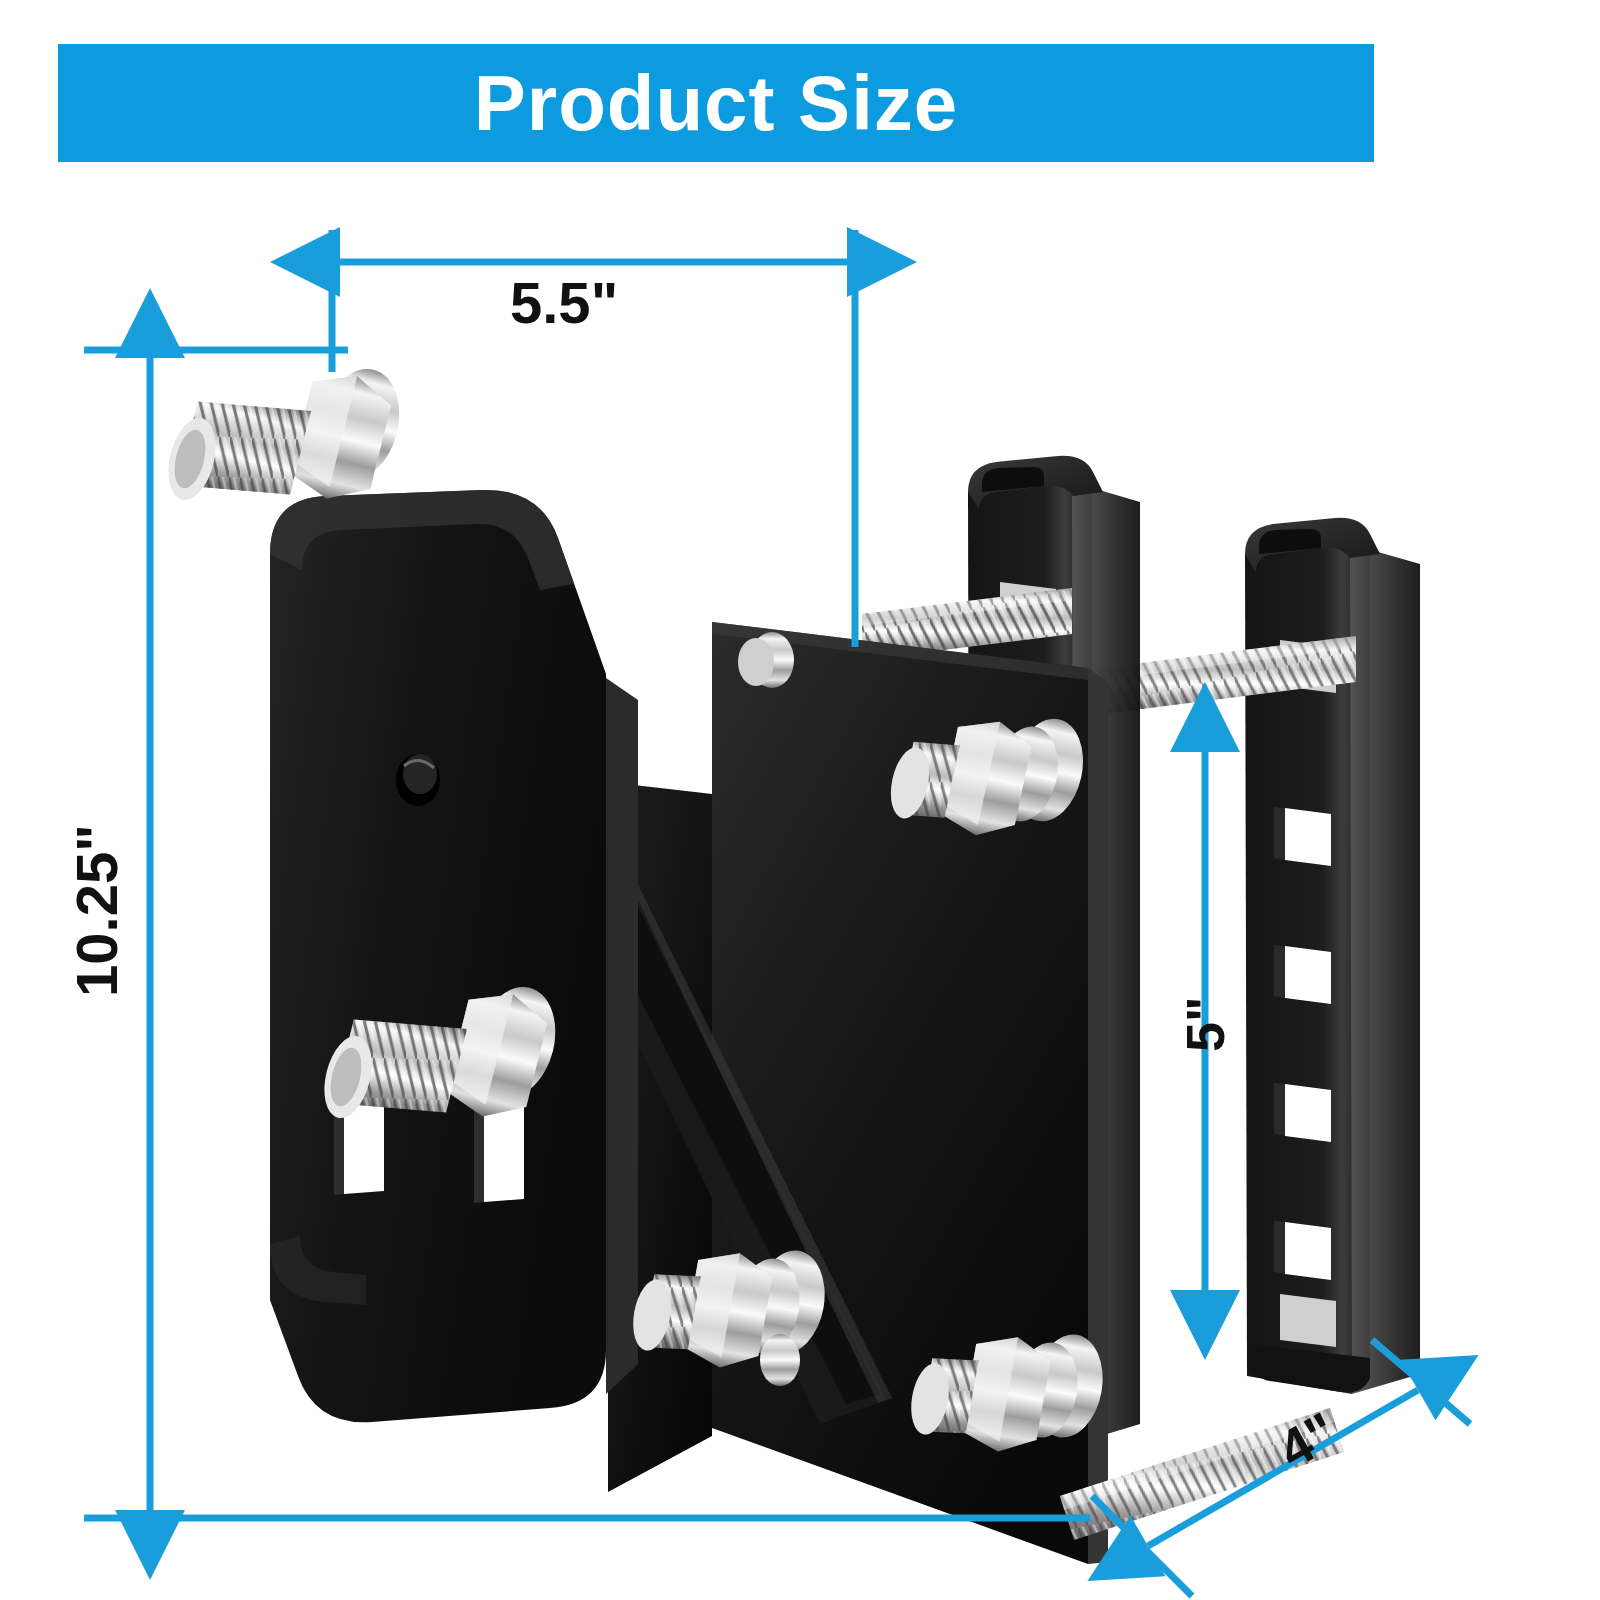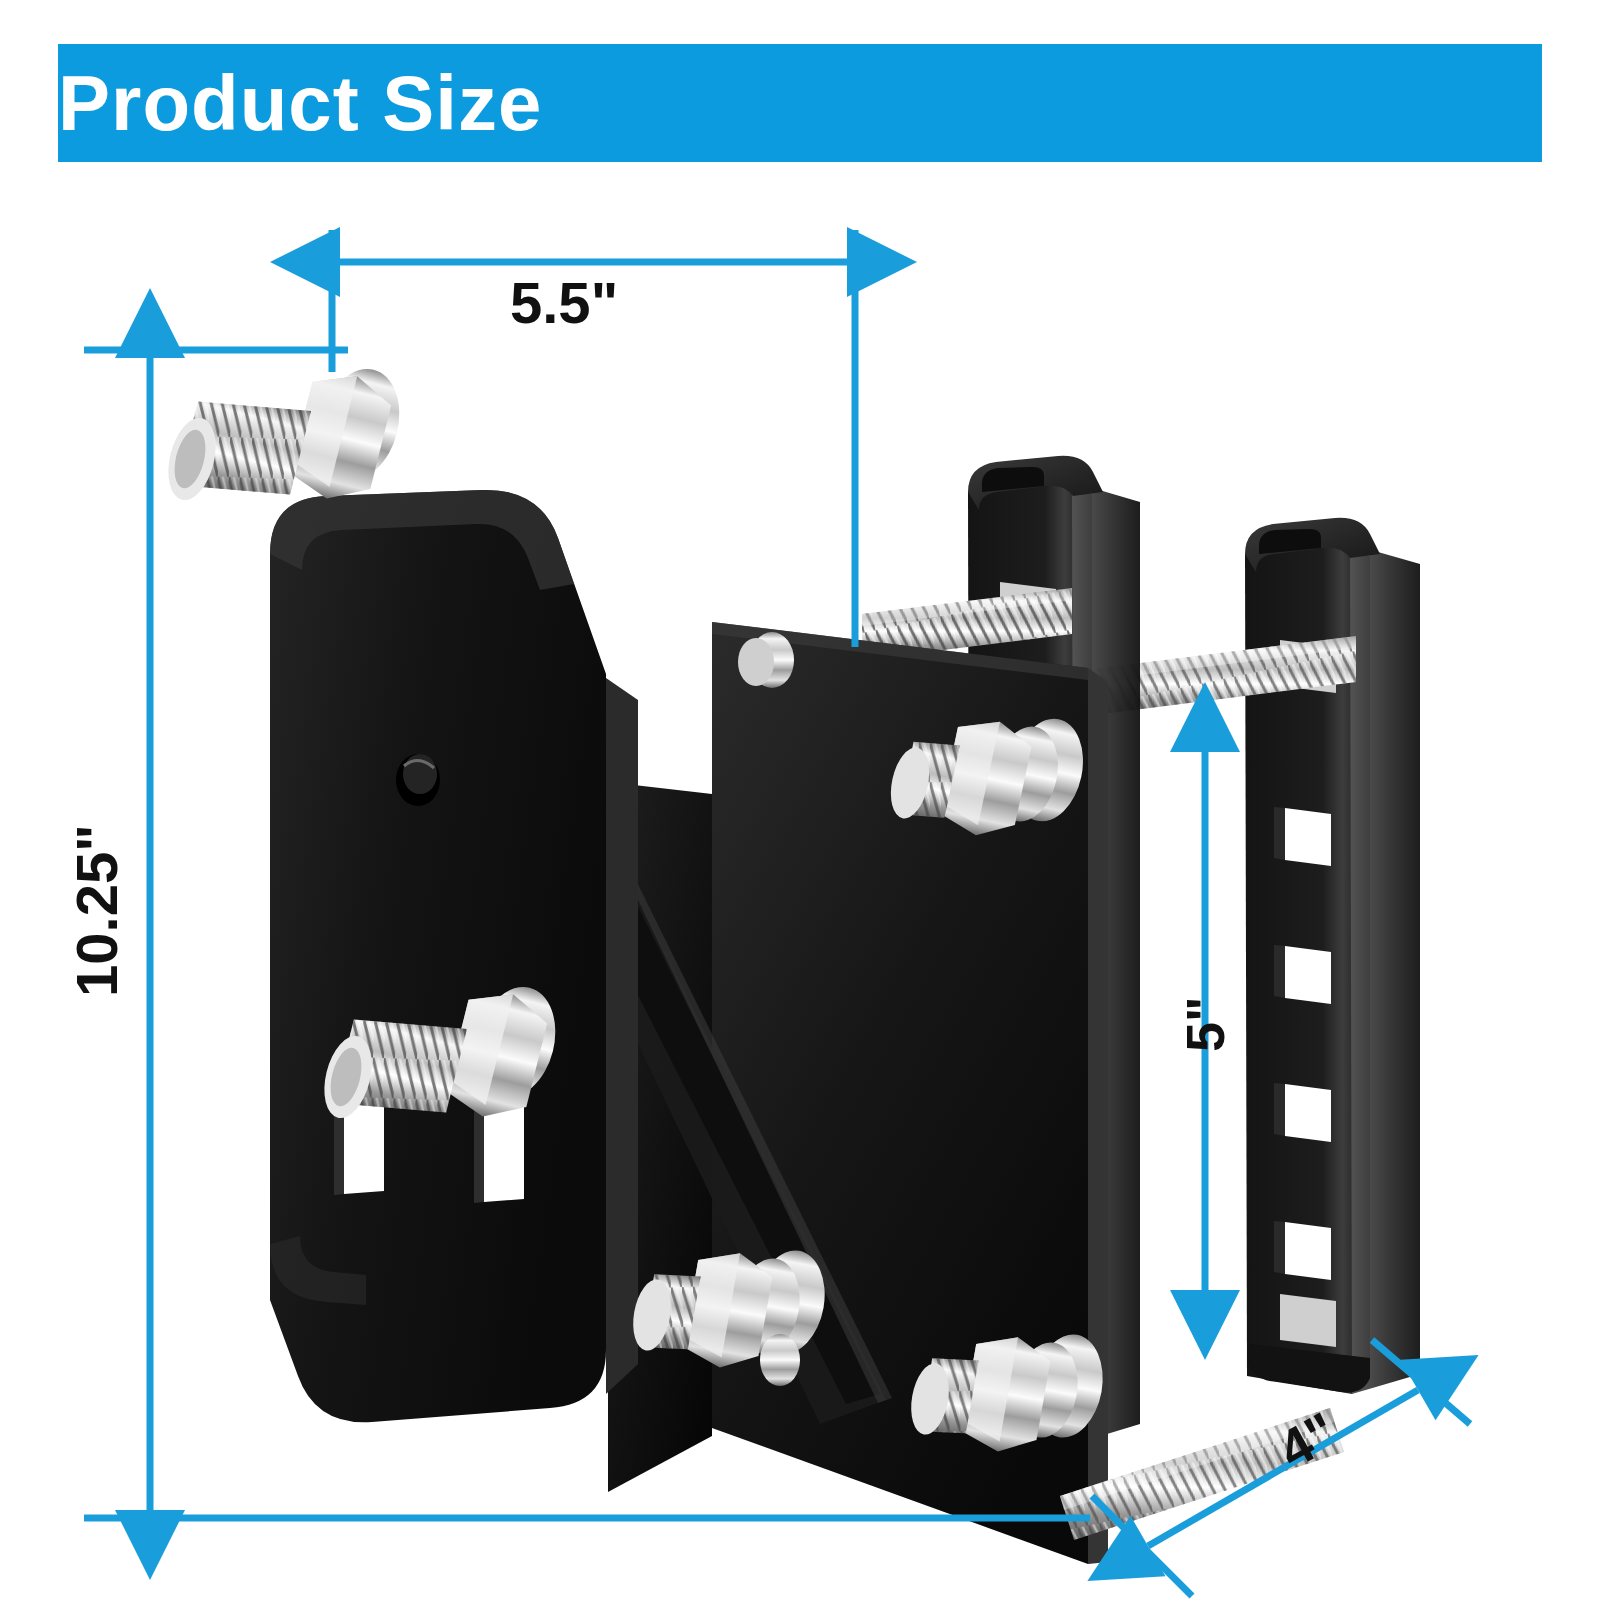--- a/index.html
+++ b/index.html
@@ -18,25 +18,26 @@
     position: relative;
     width: 1600px;
     height: 1600px;
     background: #ffffff;
   }
   
   #header-banner {
     position: absolute;
     left: 58px;
     top: 44px;
-    width: 1484px;
+    width: 1316px;
     height: 118px;
     background: #0d9be0;
     display: flex;
     align-items: center;
+    justify-content: center;
   }
   #banner-title {
     color: #ffffff;
     font-family: "Liberation Sans", sans-serif;
     font-weight: bold;
     font-size: 78px;
     letter-spacing: 1px;
     line-height: 1;
     white-space: nowrap;
   }

